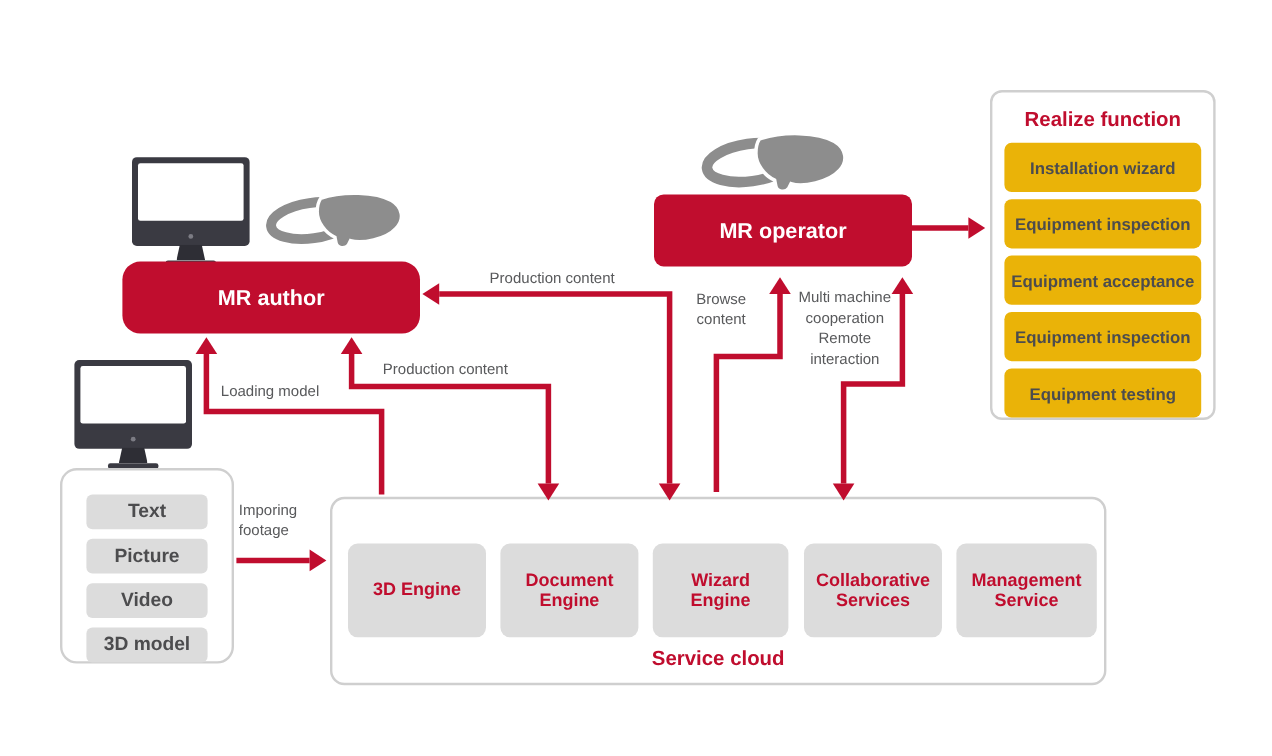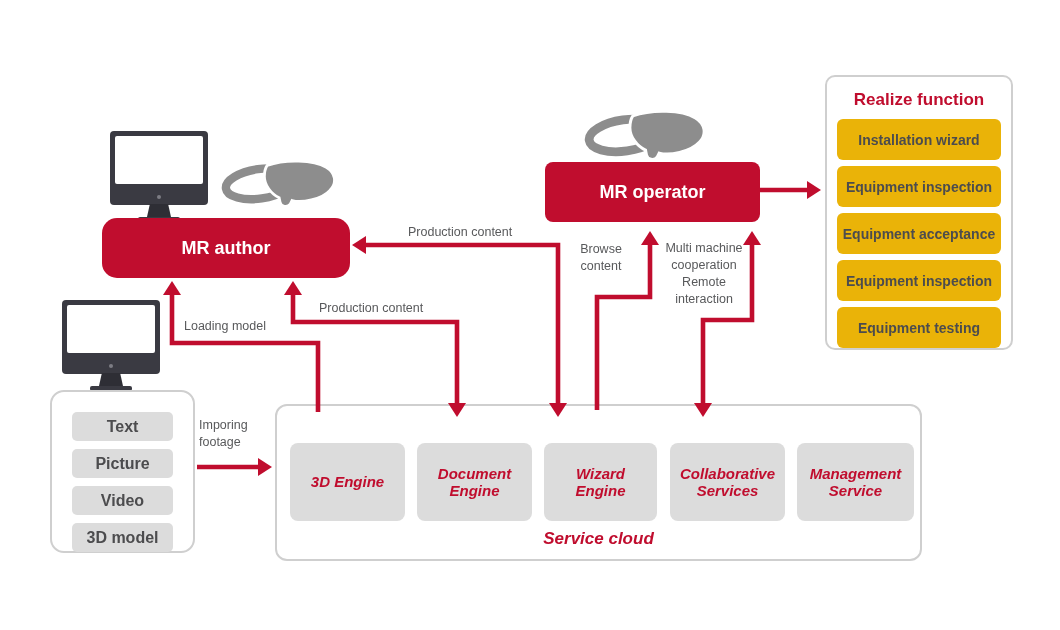--- a/index.html
+++ b/index.html
@@ -12,21 +12,21 @@
   .node-author{left:102px;top:218px;width:248px;height:60px;border-radius:15px;}
   .node-operator{left:545px;top:162px;width:215px;height:60px;}
 
   
   .panel{position:absolute;background:#fff;border:2px solid #cfcfcf;border-radius:12px;box-sizing:border-box;}
   .source-panel{left:50px;top:390px;width:145px;height:163px;display:flex;flex-direction:column;
                 gap:8px;padding:20px;border-radius:14px;}
   .source-item{height:29px;min-height:29px;background:#dcdcdc;border-radius:5px;color:#4c4c4e;
                font-weight:bold;font-size:16px;display:flex;align-items:center;justify-content:center;}
 
-  .cloud{left:275px;top:404px;width:647px;height:157px;font-style:italic;}
+  .cloud{left:275px;top:414px;width:647px;height:157px;}
   .engine{position:absolute;top:37px;height:78px;background:#dcdcdc;border-radius:8px;
           color:#c00d2e;font-weight:bold;font-size:15px;text-align:center;line-height:1.15;
           display:flex;align-items:center;justify-content:center;padding:0 6px;box-sizing:border-box;}
   .eng-0{left:13px;width:115px;}  .eng-1{left:140px;width:115px;} .eng-2{left:267px;width:113px;}
   .eng-3{left:393px;width:115px;} .eng-4{left:520px;width:117px;}
   .cloud-label{position:absolute;left:0;right:0;bottom:10px;text-align:center;
                color:#c00d2e;font-weight:bold;font-size:17px;}
 
   .realize{left:825px;top:75px;width:188px;height:275px;border-radius:10px;
            display:flex;flex-direction:column;padding:9px 10px 0;gap:6px;}

